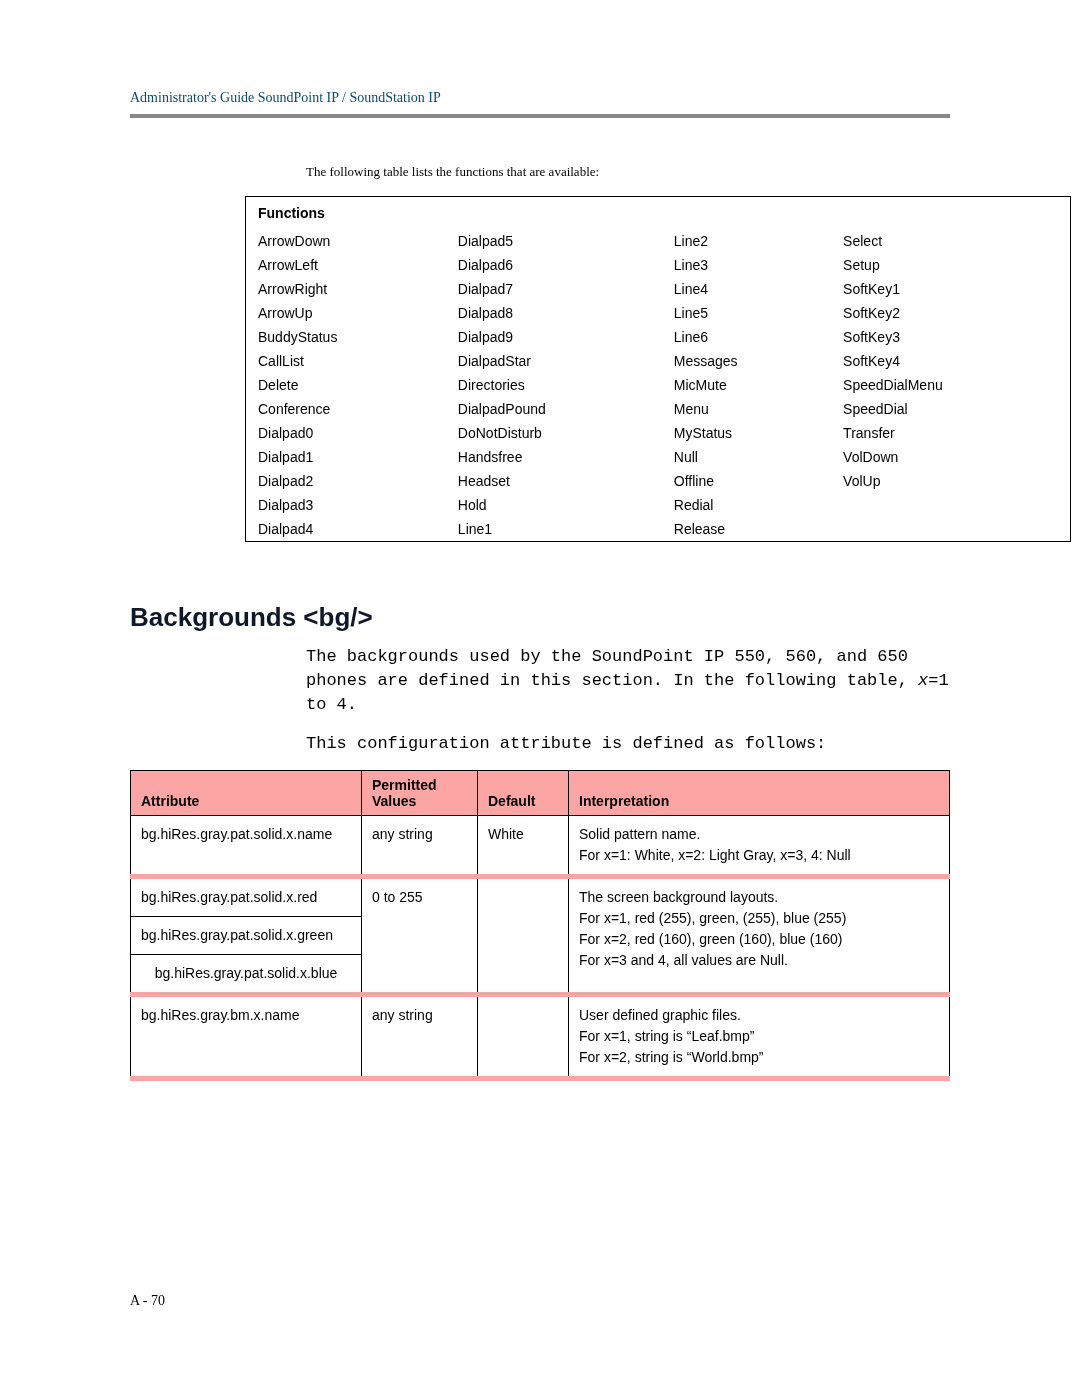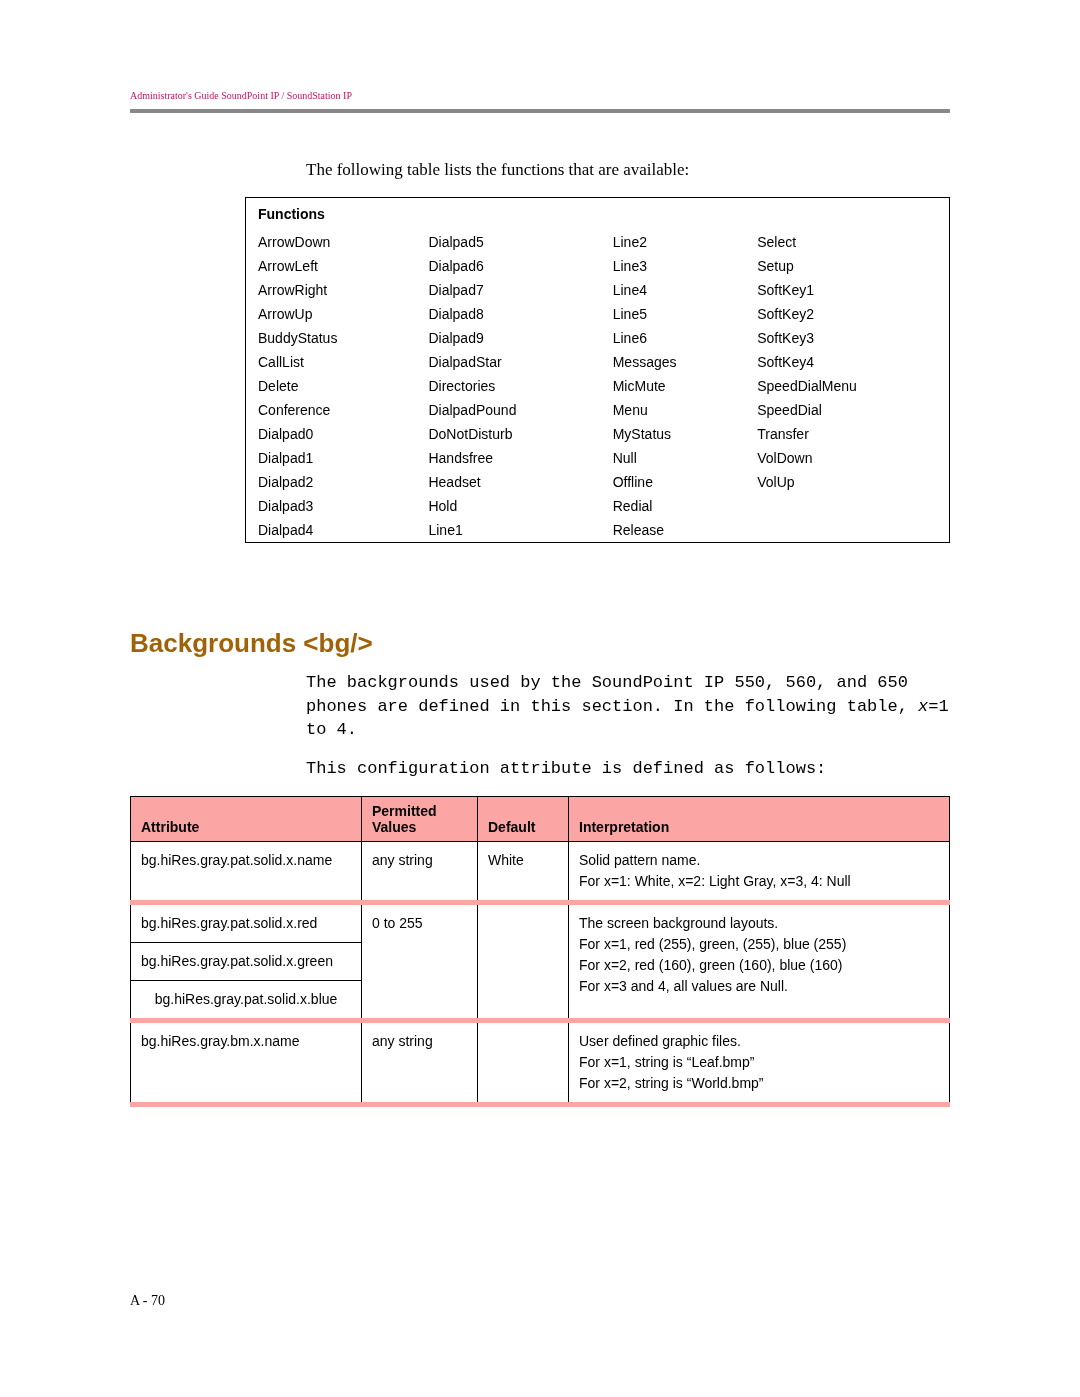--- a/index.html
+++ b/index.html
@@ -11,57 +11,57 @@
   }
   .page {
     width: 1080px;
     height: 1397px;
     position: relative;
     box-sizing: border-box;
     padding: 90px 130px 0 130px;
   }
   .running-header {
     font-family: "Palatino Linotype", "Book Antiqua", Palatino, serif;
-    font-size: 10px;
-    color: #be185d;
+    font-size: 14px;
+    color: #0c4a6e;
     margin-bottom: 8px;
   }
   .header-rule {
     height: 4px;
     background: #888;
     margin-bottom: 45px;
   }
   .intro-text {
     font-family: "Palatino Linotype", "Book Antiqua", Palatino, serif;
-    font-size: 17px;
+    font-size: 13px;
     margin-left: 176px;
     margin-bottom: 15px;
     line-height: 1.4;
   }
   .functions-table {
     border: 1px solid #000;
     border-collapse: collapse;
-    width: 705px;
+    width: 826px;
     margin-left: 115px;
-    margin-bottom: 85px;
+    margin-bottom: 60px;
   }
   .functions-table td {
     padding: 4px 12px;
     font-size: 14px;
     vertical-align: top;
   }
   .functions-header {
     font-weight: bold;
     padding: 8px 12px !important;
   }
   .section-heading {
     font-family: "Trebuchet MS", "Gill Sans", sans-serif;
     font-size: 26px;
     font-weight: bold;
-    color: #a16207;
+    color: #0f172a;
     margin-bottom: 12px;
   }
   .body-text {
     font-family: Liberation Mono, monospace;
     font-size: 17px;
     margin-left: 176px;
     margin-bottom: 15px;
     line-height: 1.4;
   }
   .attr-table {

